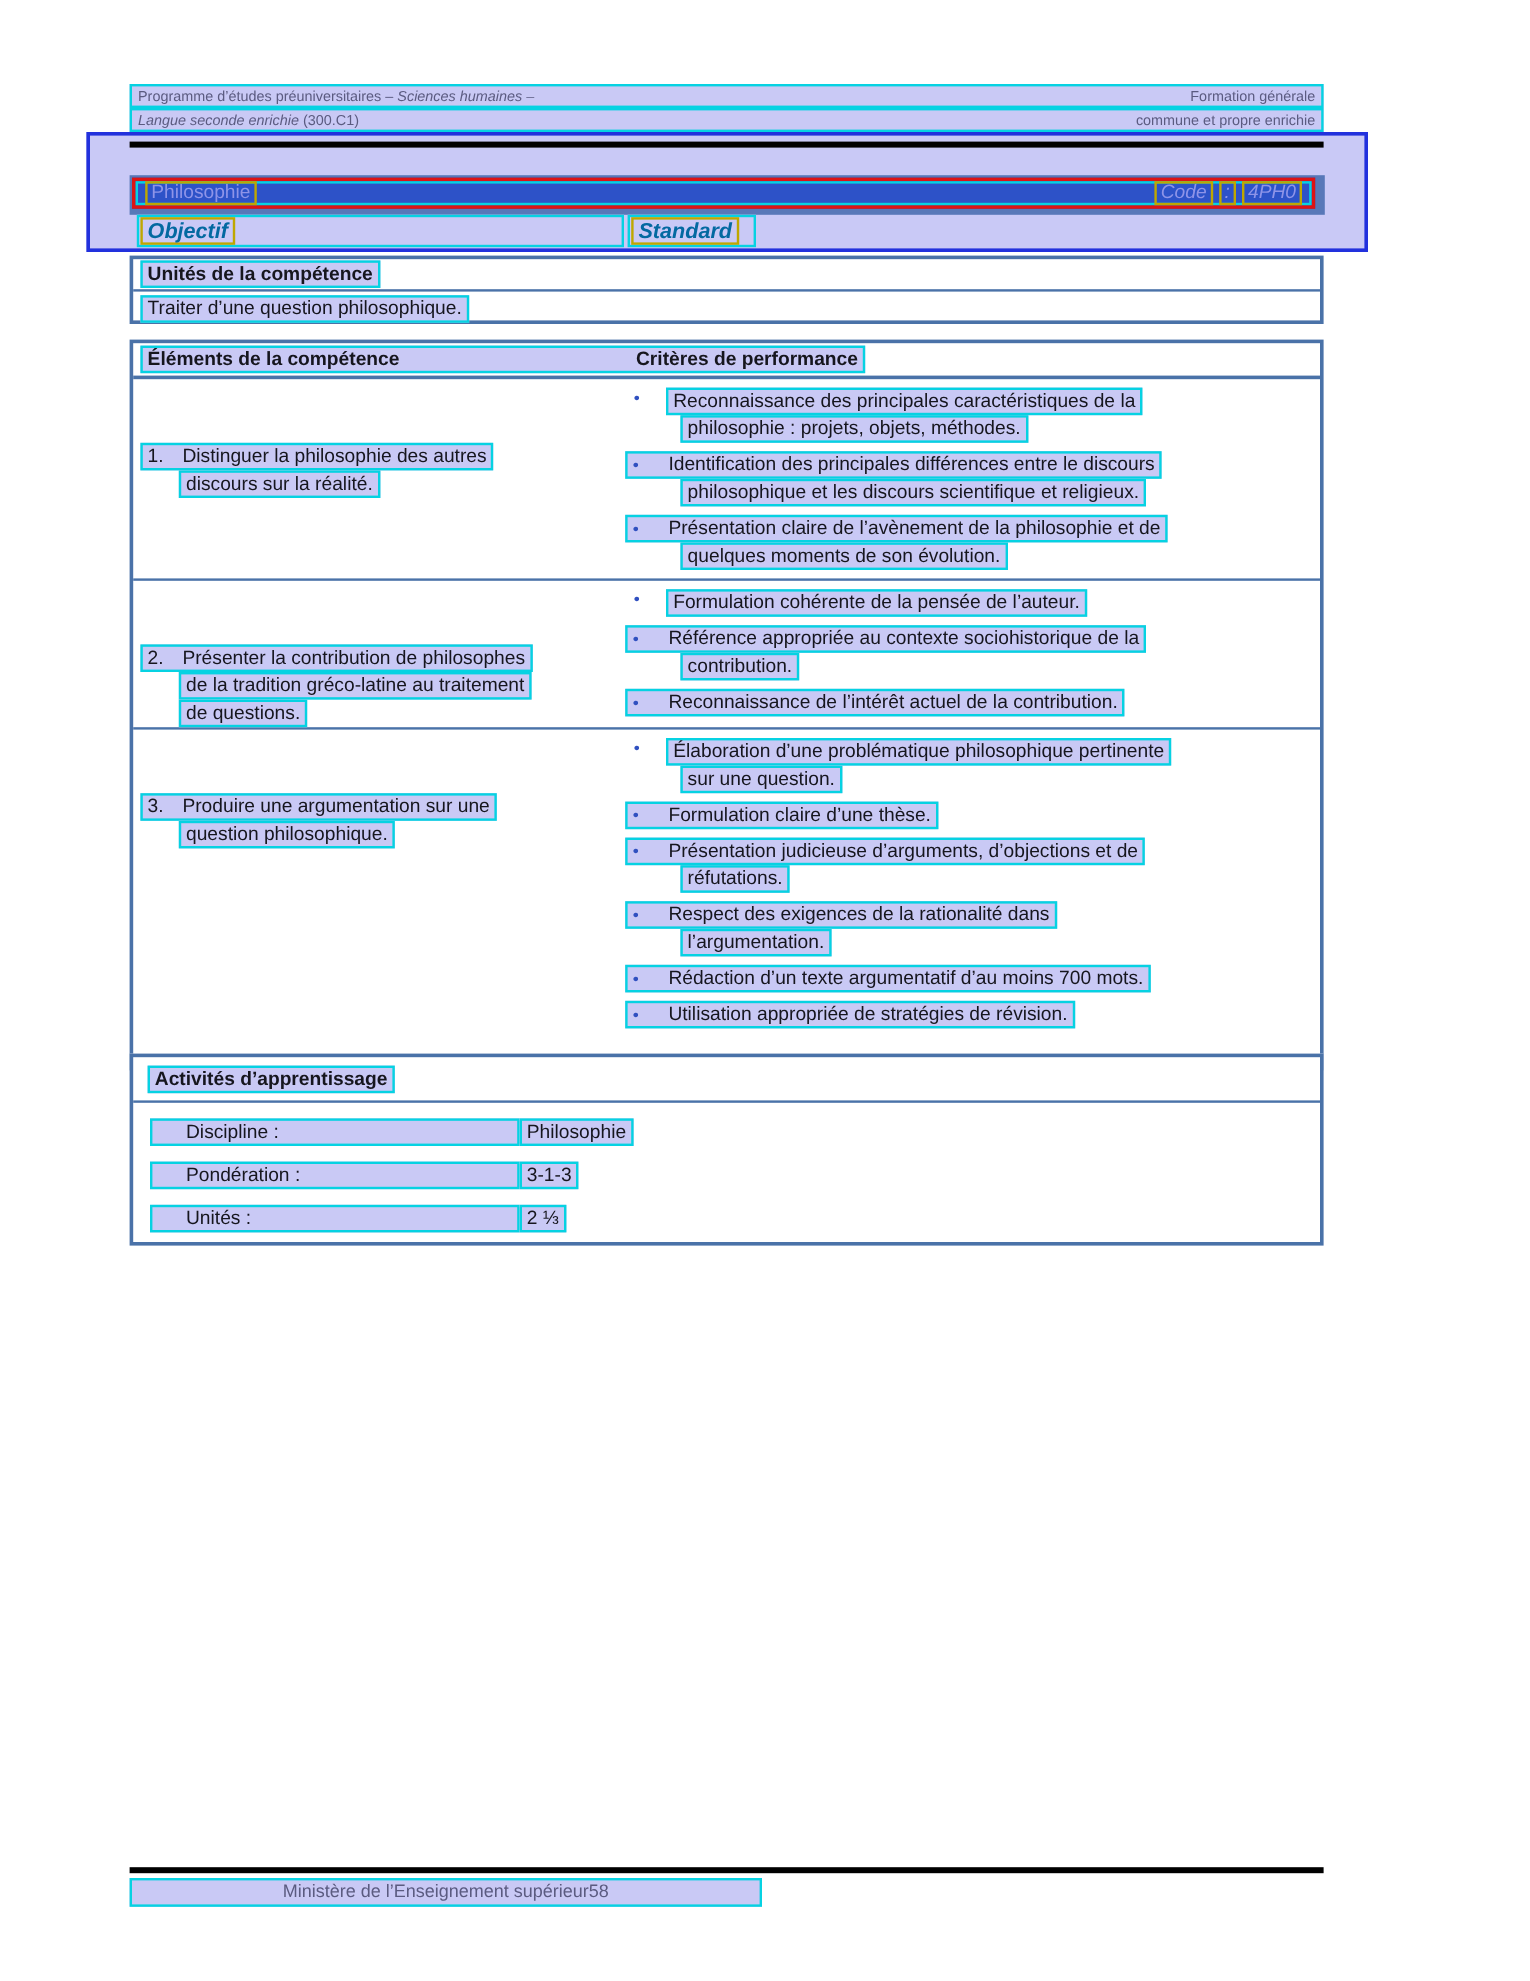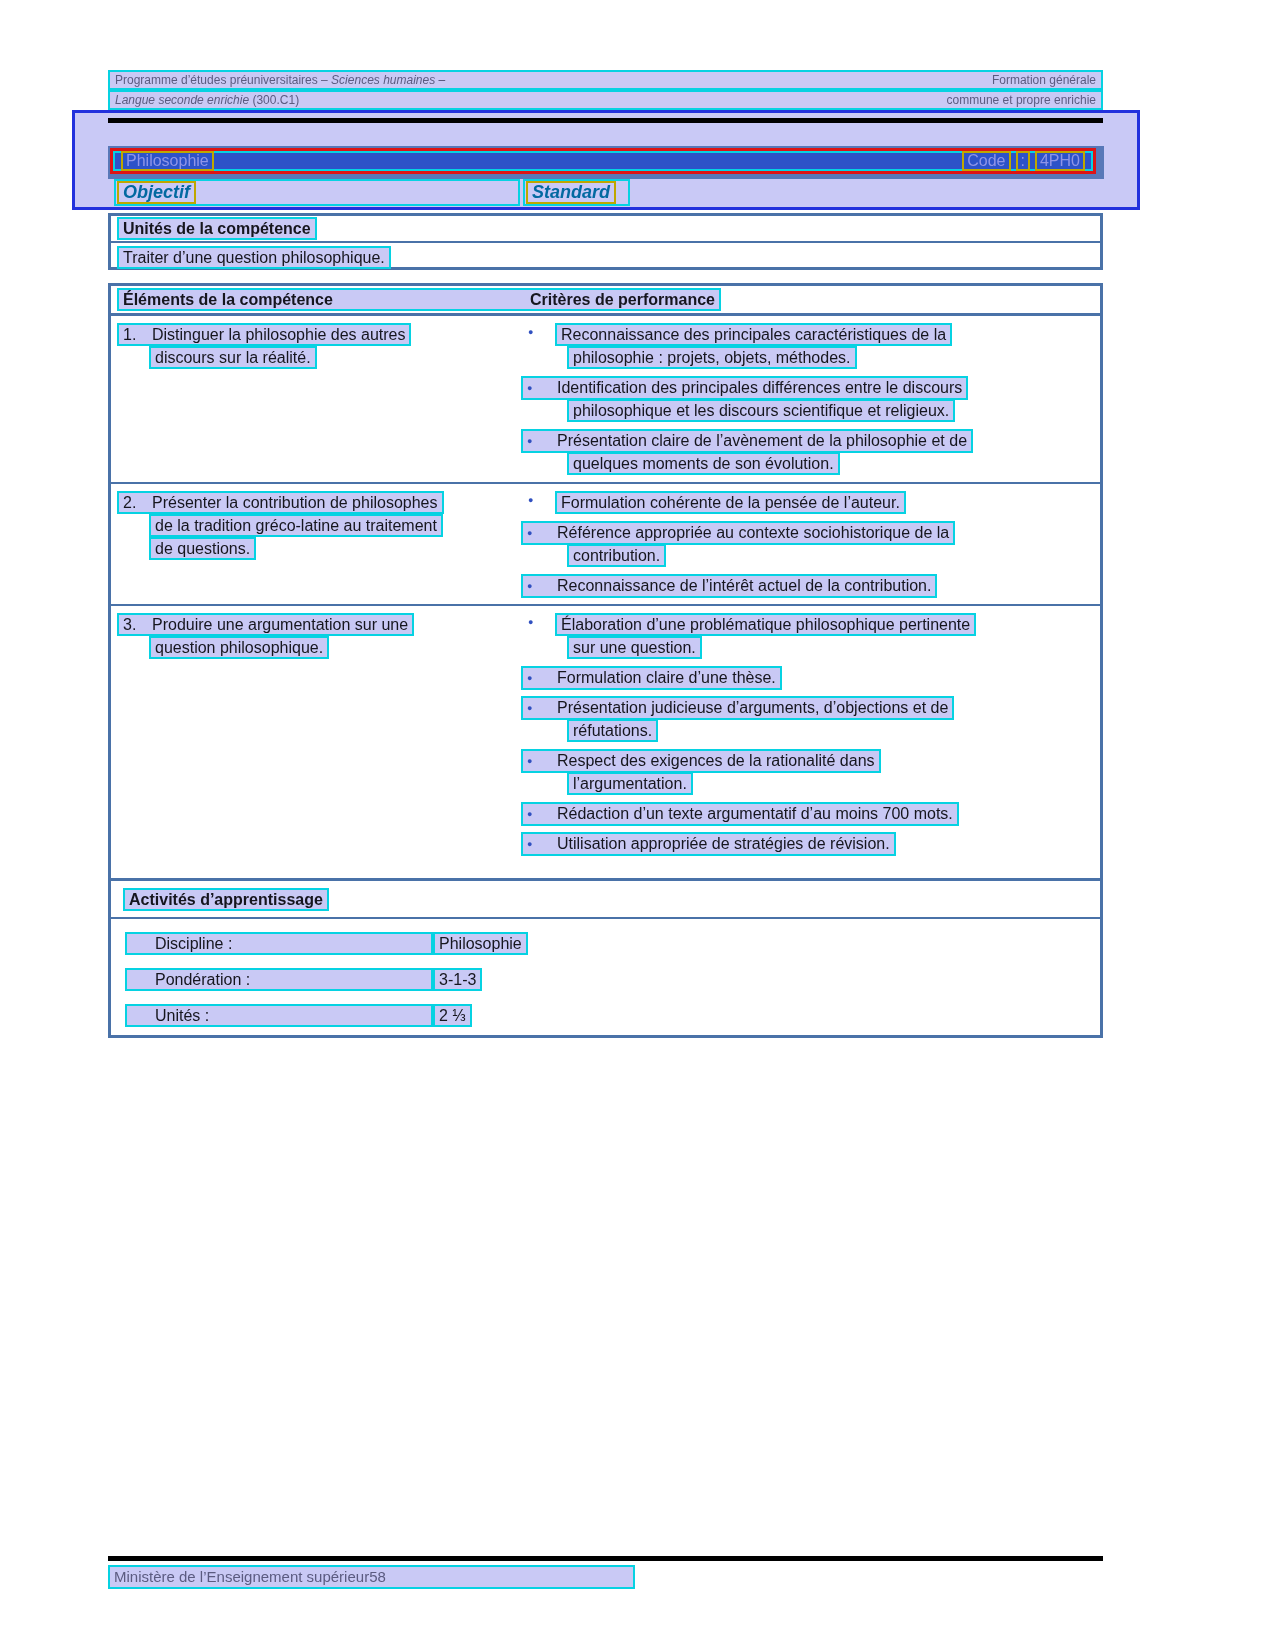--- a/index.html
+++ b/index.html
@@ -24,21 +24,21 @@
   .black-rule{position:absolute;left:33px;top:5px;width:995px;height:5px;background:#000;}
 
   
   .bar-outer{position:absolute;left:33px;top:33px;width:996px;height:33px;background:#5878b8;}
   .bar-red{position:absolute;left:2px;top:2px;right:8px;bottom:5px;
            border:3px solid #dd1414;background:#2d52c8;}
   .bar-cyan{position:absolute;left:0;top:0;right:0;bottom:0;border:2px solid #06d2e2;
             box-sizing:border-box;display:flex;justify-content:space-between;align-items:center;
             padding:0 6px;color:#8e94e8;font-size:16px;line-height:16px;}
   .wordbox{border:2px solid #bfa700;padding:0 3px;display:inline-block;}
-  .code-group{display:flex;gap:5px;align-items:center;}
+  .code-group{display:flex;gap:5px;align-items:center;font-style:italic;}
 
   
   .objstd{position:absolute;left:39px;top:66px;width:995px;height:27px;}
   .obj-outer,.std-outer{position:absolute;top:0;height:27px;border:2px solid #06d2e2;
             background:#c9c9f6;box-sizing:border-box;display:flex;align-items:center;}
   .obj-outer{left:0;width:406px;}
   .std-outer{left:409px;width:107px;}
   .obj-word{margin-left:1px;border:2px solid #bfa700;padding:0 4px;
             font-style:italic;font-weight:bold;font-size:18px;line-height:19px;color:#0369a1;}
 
@@ -50,41 +50,41 @@
   .t1-body{padding:3px 0 3px 6px;}
 
   .tbl2{top:283px;}
   .t2-head{border-bottom:3px solid #4a72a8;padding:2px 0 2px 6px;}
   .t2-col1{display:inline-block;width:407px;}
   .crow{display:flex;box-sizing:border-box;padding:7px 0 0 6px;}
   .crow.sep{border-top:2px solid #4a72a8;}
   #competence-rows .crow:nth-of-type(1){min-height:157px;}
   #competence-rows .crow:nth-of-type(2){min-height:111px;}
   #competence-rows .crow:nth-of-type(3){min-height:283px;}
-  .citem{width:404px;}
+  .citem{width:404px;margin-top:46px;}
   .ccrit{flex:1;}
   .cline{height:23px;}
   .cline.cont{margin-left:32px;}
   .num{display:inline-block;width:29px;}
   .criterion{margin-bottom:7px;}
   .crit-line{height:23px;}
   .crit-line.cont{margin-left:46px;}
   .bullet{display:inline-block;color:#3050c0;font-size:9px;vertical-align:2px;}
   .bullet.out{width:27px;margin-left:7px;}
   .bullet.in{width:30px;}
 
   .tbl3{top:878px;height:160px;}
   .t3-head{border-bottom:2px solid #4a72a8;padding:7px 0 6px 12px;}
   .arow{margin:13px 0 0 14px;display:flex;}
   .arow .lab{width:308px;box-sizing:border-box;padding-left:28px;}
 
   
   .footer-rule{position:absolute;left:108px;top:1556px;width:995px;height:5px;background:#000;}
   .footer-box{position:absolute;left:108px;top:1565px;width:527px;box-sizing:border-box;
-              display:flex;justify-content:flex-start;align-items:center;
+              display:flex;justify-content:center;align-items:center;
               background:#c9c9f5;border:2px solid #06d2e2;padding:1px 4px 2px 4px;
               font-size:15px;line-height:17px;color:#5b5b80;}
 </style>
 </head>
 <body>
 
 <div class="page">
 
   <div class="header-band">
     <div class="hline">

